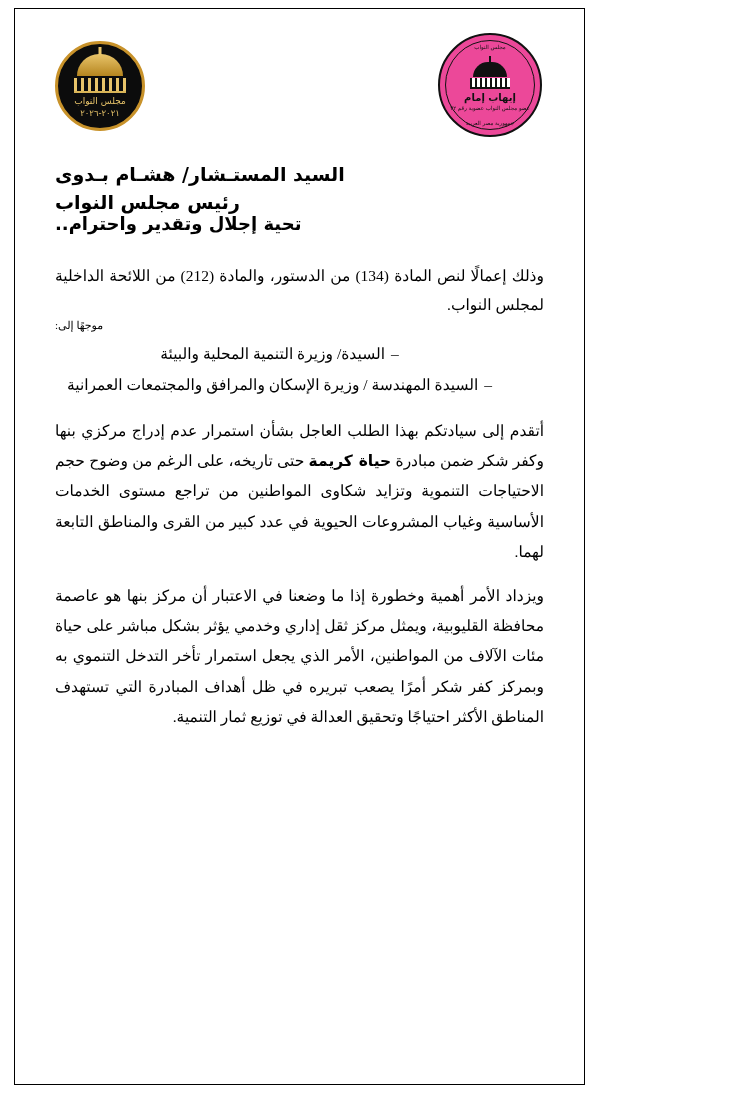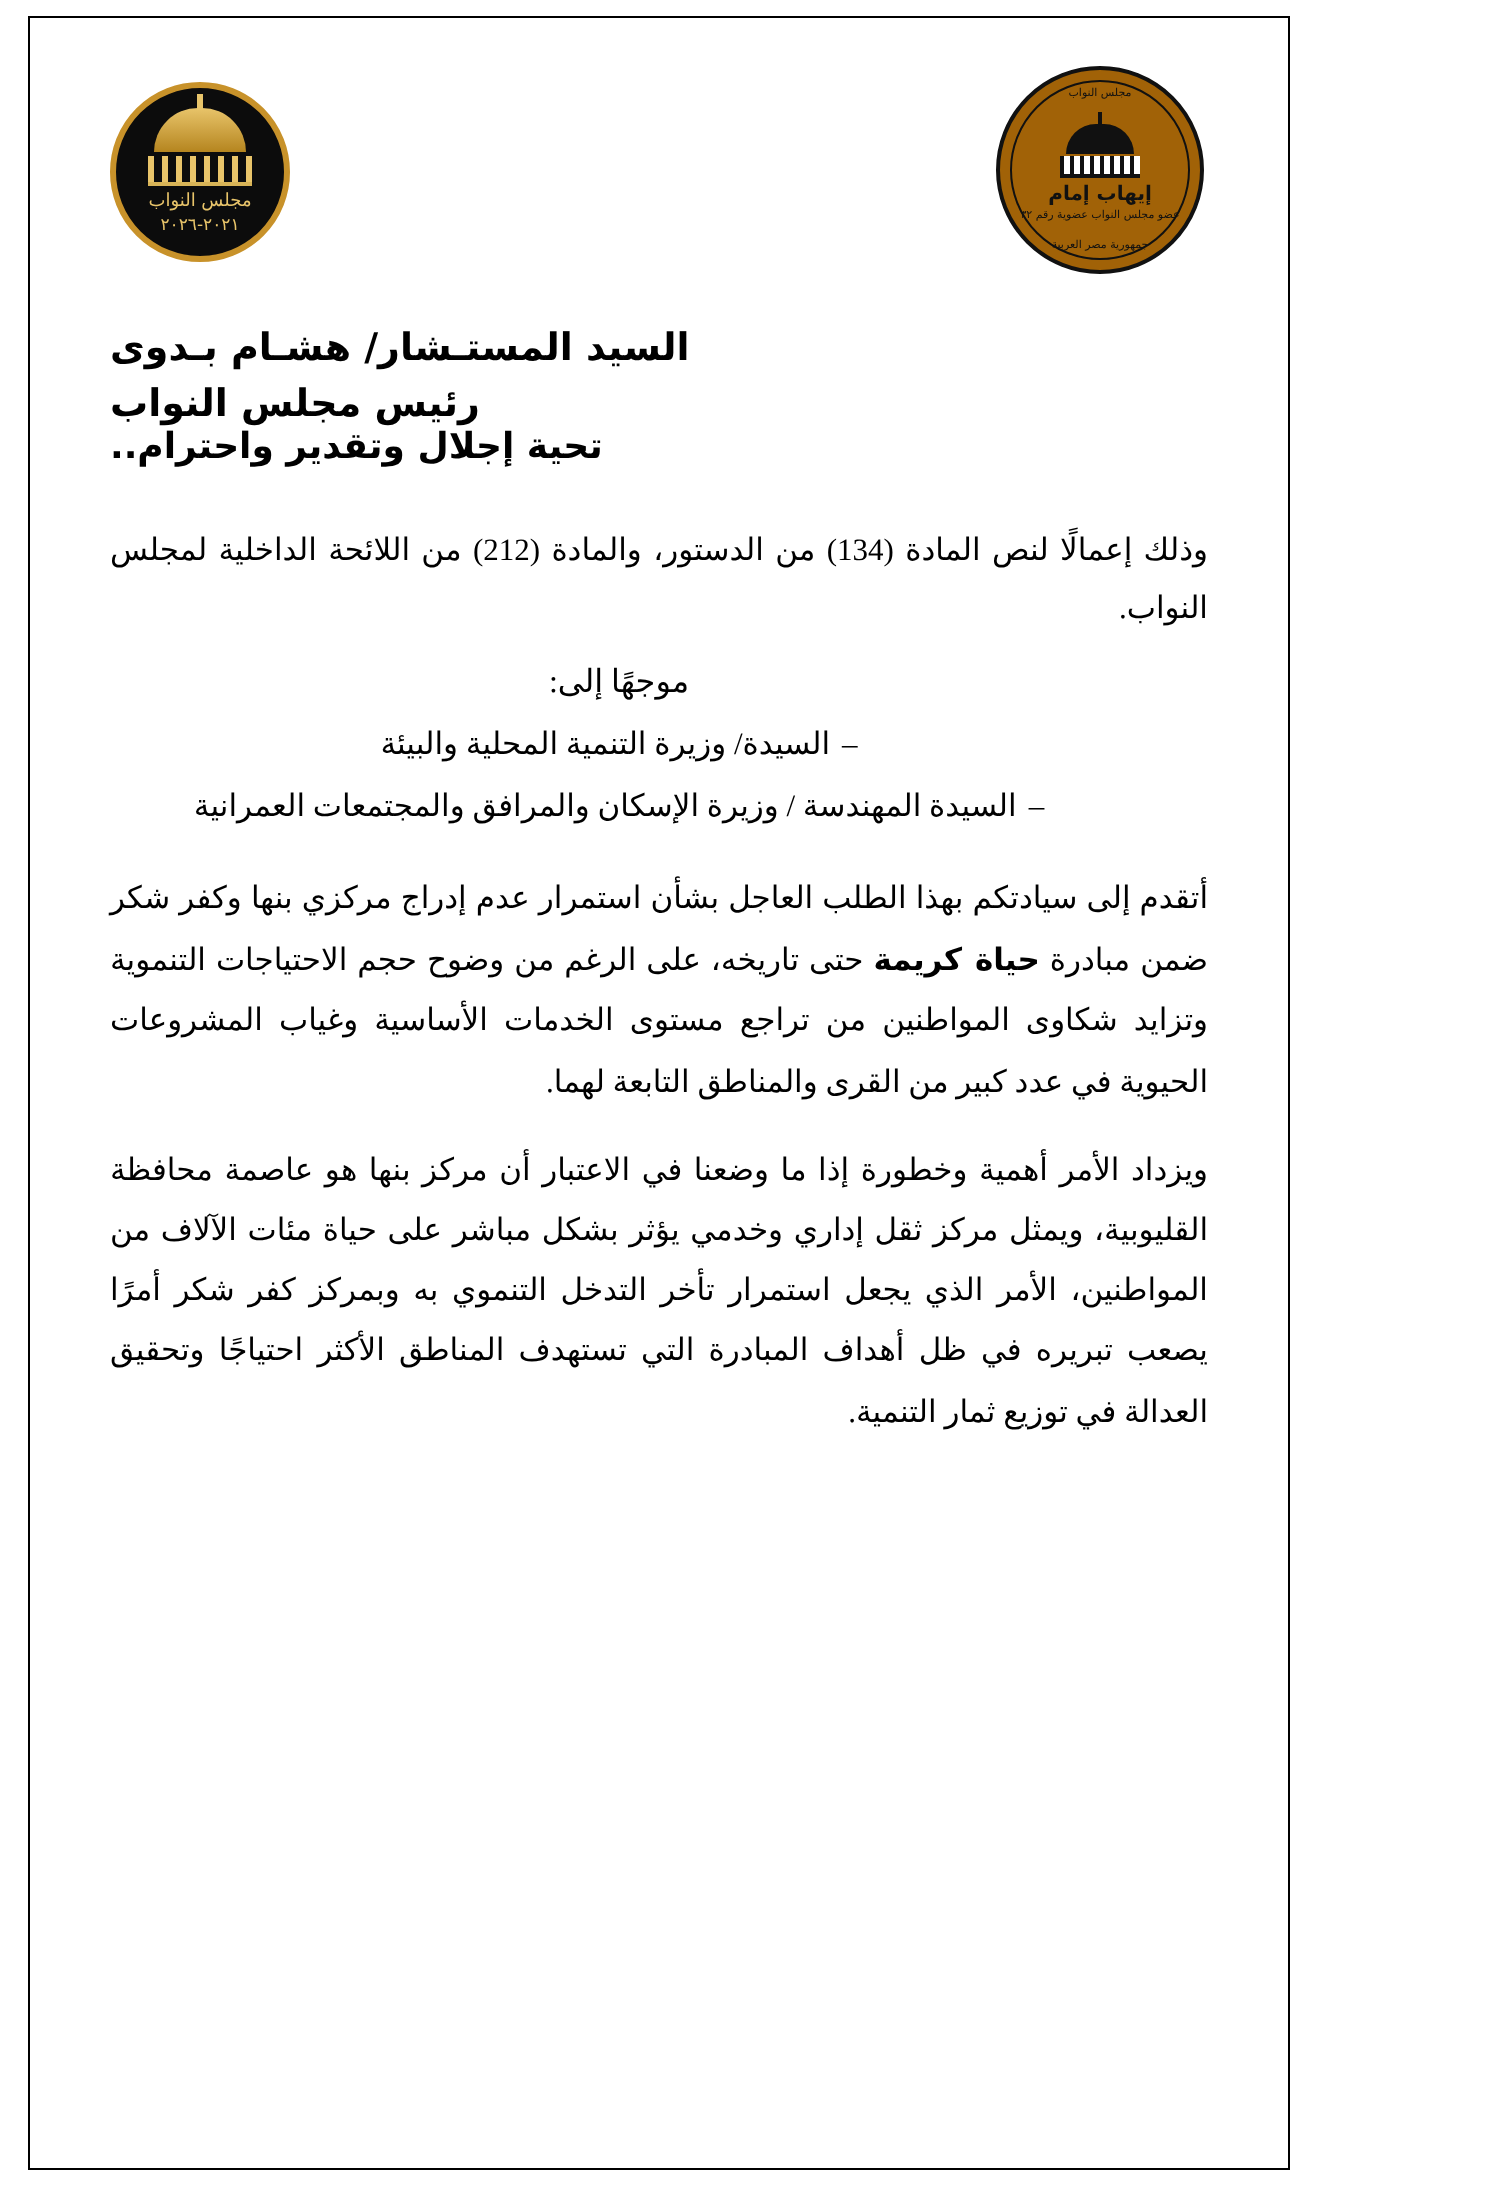--- a/index.html
+++ b/index.html
@@ -13,21 +13,21 @@
     font-family: "Liberation Serif", "DejaVu Serif", serif;
     color: #000000;
     position: relative;
     overflow: hidden;
   }
 
   .page {
     position: absolute;
     left: 14px;
     top: 8px;
-    width: 631px;
+    width: 571px;
     height: 1077px;
     border: 1px solid #000000;
     background: #ffffff;
     box-sizing: border-box;
   }
 
   .page-inner {
     position: absolute;
     left: 0; top: 0; right: 0; bottom: 0;
     padding: 22px 40px 20px 40px;
@@ -106,21 +106,21 @@
     font-size: 8.5px;
     color: #e8c46a;
     margin-top: 2px;
     white-space: nowrap;
   }
 
   .seal-bw {
     width: 104px;
     height: 104px;
     border-radius: 50%;
-    background: #a16207;
+    background: #ec4899;
     border: 2px solid #111;
     box-sizing: border-box;
     position: relative;
     display: flex;
     flex-direction: column;
     align-items: center;
     justify-content: center;
     overflow: hidden;
   }
   .seal-bw:after {
@@ -216,23 +216,22 @@
 
   .legal-ref {
     margin-top: 28px;
     font-size: 15.5px;
     line-height: 1.85;
     text-align: justify;
     text-align-last: right;
   }
 
   .directed-to {
-    margin-top: 12px;
-    font-size: 16px;
-    text-align: center;
+    font-size: 11px;
+    text-align: left;
     padding-right: 40px;
   }
 
   .recipients {
     margin-top: 6px;
     font-size: 15.5px;
     line-height: 2.0;
     list-style: none;
     padding: 0;
     margin-right: 0;

